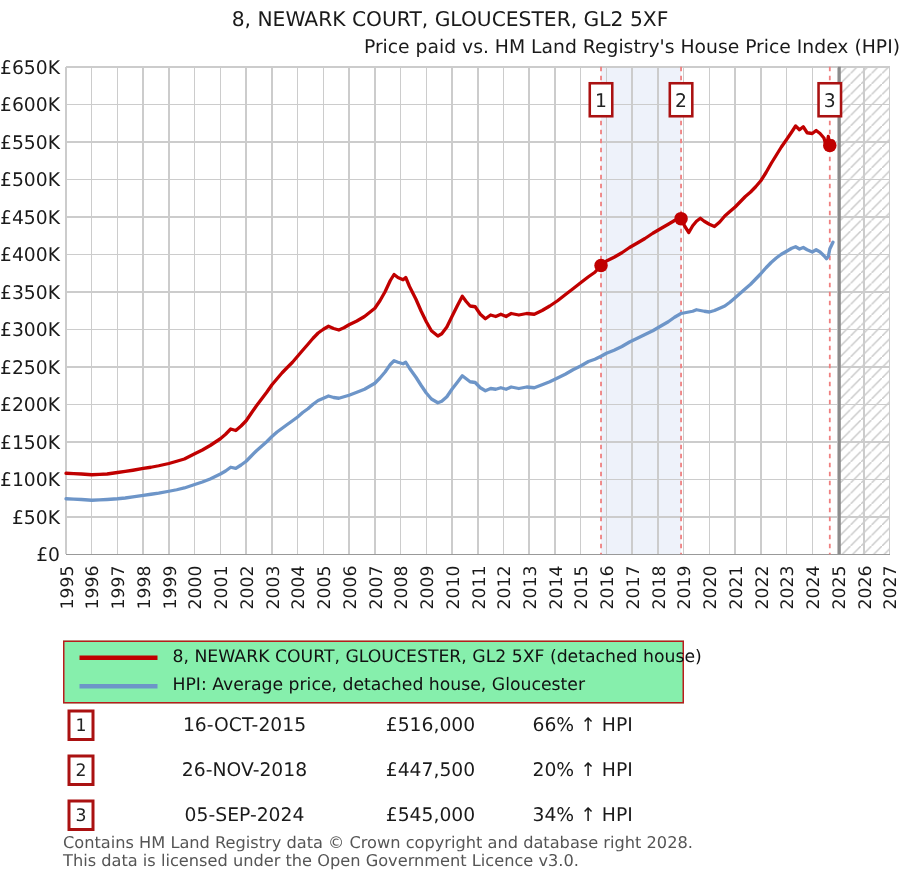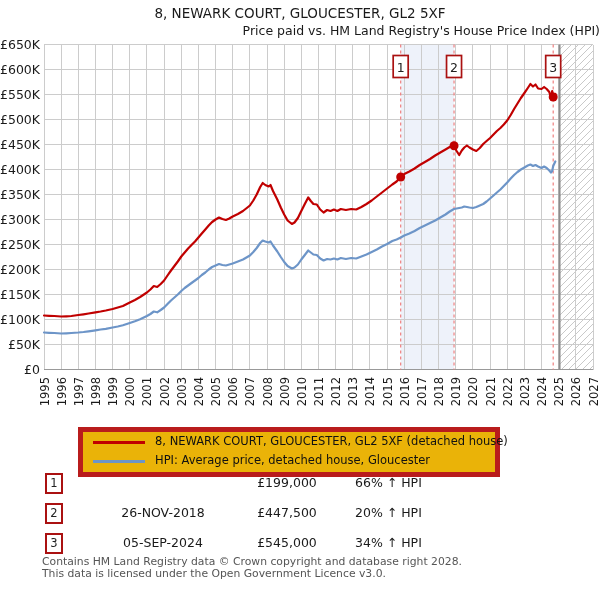--- a/index.html
+++ b/index.html
@@ -4,21 +4,21 @@
 <style>
   html,body{margin:0;padding:0;background:#fff;}
   .page{position:relative;width:600px;height:590px;background:#ffffff;overflow:hidden;
         font-family:"DejaVu Sans","Liberation Sans",sans-serif;color:#1a1a1a;}
   .title{position:absolute;top:5px;left:0;width:600px;text-align:center;
          font-size:13.5px;color:#1a1a1a;}
   .subtitle{position:absolute;top:23px;left:0;width:600px;text-align:right;
          font-size:12.5px;color:#1a1a1a;}
   #chart-svg{position:absolute;top:0;left:0;}
   .legend{position:absolute;top:427px;left:42px;width:412px;height:40px;
-          border:5px solid #b91c1c;background:#eab308;margin-left:36px;}
+          border:1px solid #b91c1c;background:#86efac;}
   .legend-row{position:relative;height:19px;}
   .legend-swatch{position:absolute;left:10px;top:9px;width:52px;height:3px;}
   .legend-label{position:absolute;left:72px;top:2px;font-size:11.5px;white-space:nowrap;color:#111;}
   .sales{position:absolute;top:468px;left:42px;width:520px;}
   .sale-row{position:relative;height:30px;}
   .sale-num{position:absolute;left:3px;top:5px;width:14px;height:17px;border:2px solid #aa1111;
             font-size:11.5px;text-align:center;line-height:17px;color:#222;background:#fff;}
   .sale-date{position:absolute;left:46px;top:7px;width:150px;text-align:center;font-size:12.5px;}
   .sale-price{position:absolute;left:200px;top:7px;width:90px;text-align:center;font-size:12.5px;}
   .sale-hpi{position:absolute;left:313px;top:7px;font-size:12.5px;}
@@ -161,21 +161,22 @@
     </div>
     <div class="legend-row">
       <span class="legend-swatch" id="swatch-1" style="background: rgb(109, 149, 200);"></span>
       <span class="legend-label">HPI: Average price, detached house, Gloucester</span>
     </div>
   </div>
 
   <div class="sales">
     <div class="sale-row">
       <span class="sale-num">1</span>
-      <span class="sale-price">£199,000</span>
+      <span class="sale-date">16-OCT-2015</span>
+      <span class="sale-price">£516,000</span>
       <span class="sale-hpi">66% ↑ HPI</span>
     </div>
     <div class="sale-row">
       <span class="sale-num">2</span>
       <span class="sale-date">26-NOV-2018</span>
       <span class="sale-price">£447,500</span>
       <span class="sale-hpi">20% ↑ HPI</span>
     </div>
     <div class="sale-row">
       <span class="sale-num">3</span>

